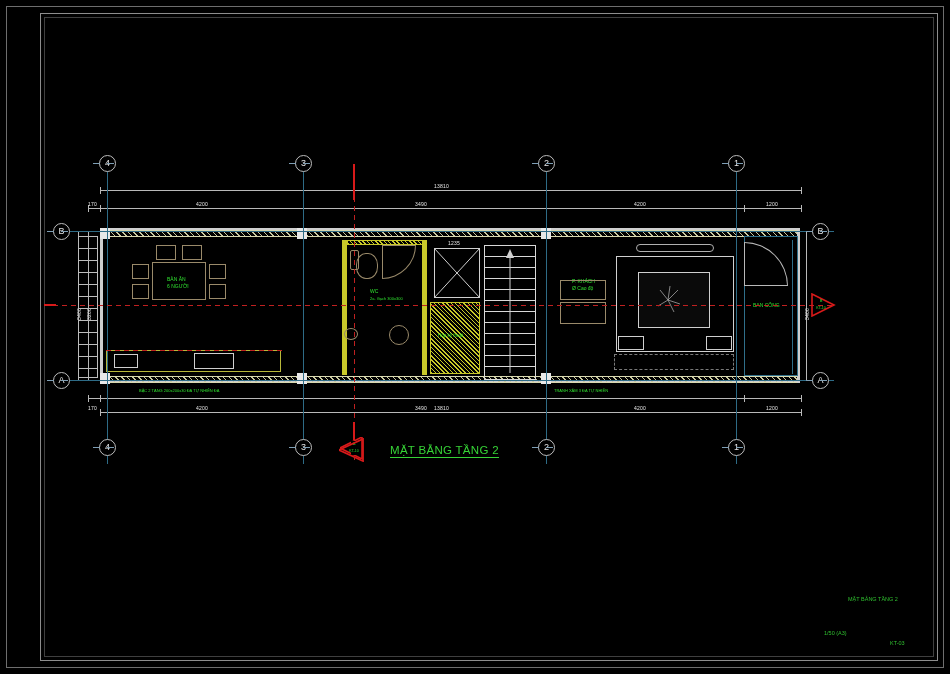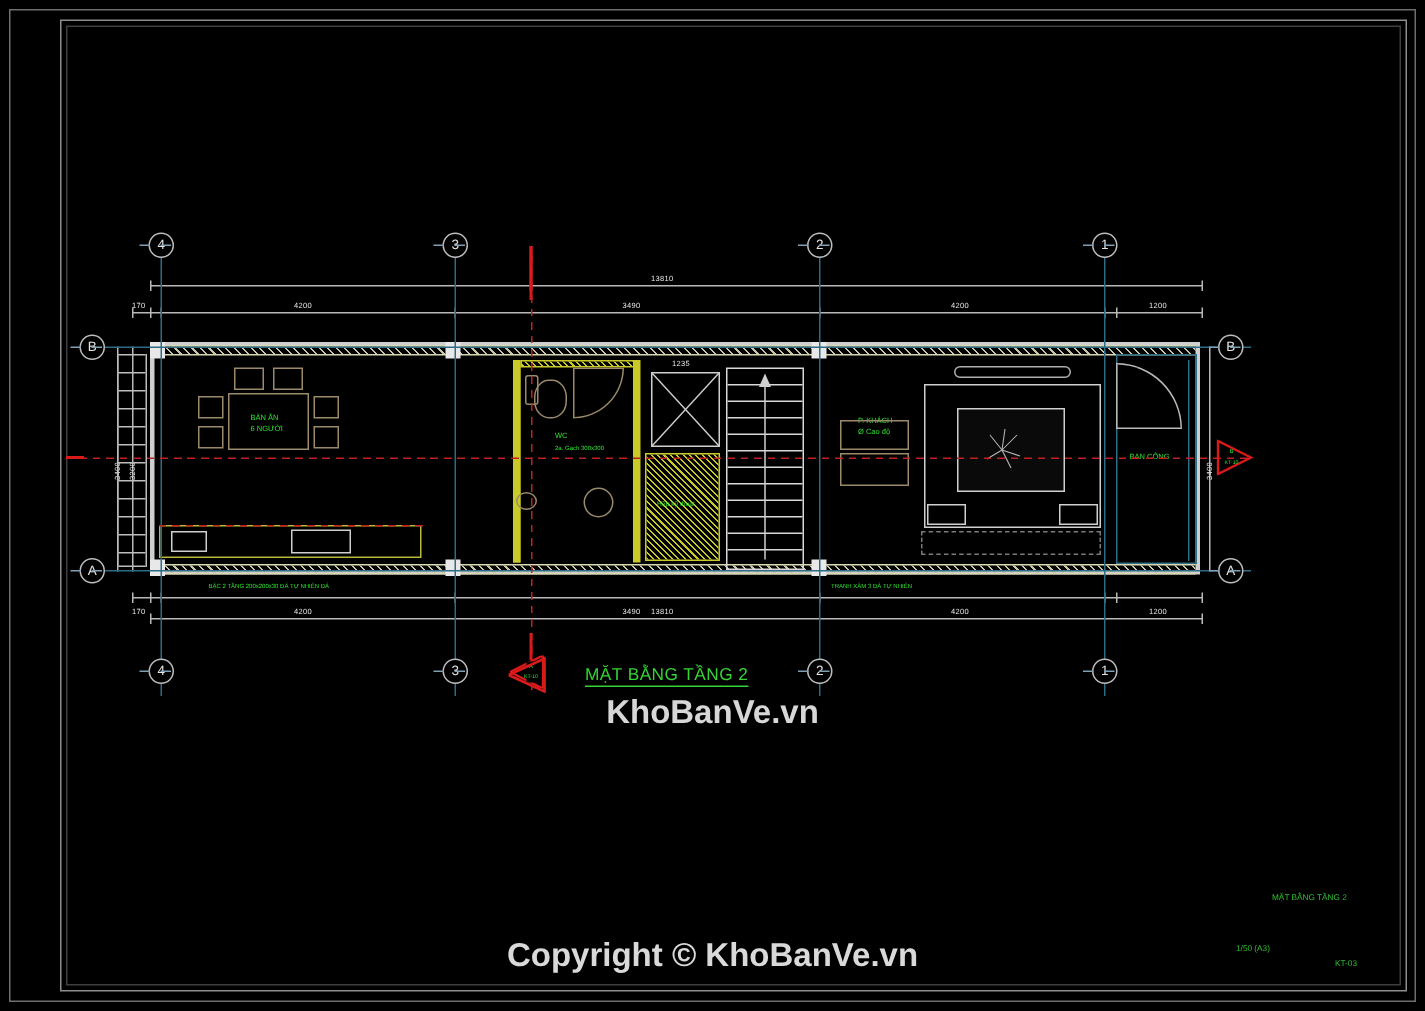--- a/index.html
+++ b/index.html
@@ -482,22 +482,20 @@
     <div class="redsolid-v" style="left:309px; top:14px; height:30px;"></div>
 
     <div class="secmark" style="left:295px; top:288px; width:28px; height:24px;">
       <svg width="28" height="24">
         <polygon points="0,12 24,1 24,23" fill="none" stroke="#d81a1a" stroke-width="1.8"></polygon>
       </svg>
     </div>
     <div class="plan-title" style="left:346px; top:294px;">MẶT BẰNG TẦNG 2</div>
   </div>
 
-  <div class="wm-center" style="top:462px;">KhoBanVe.vn</div>
-  <div class="wm-bottom" style="top:624px;">Copyright © KhoBanVe.vn</div>
 
   <div class="tblock" style="left:820px; top:596px; width:110px; height:52px;">
     <div style="position:absolute; left:28px; top:0px;">MẶT BẰNG TẦNG 2</div>
     <div style="position:absolute; left:4px; top:34px;">1/50 (A3)</div>
     <div style="position:absolute; left:70px; top:44px;">KT-03</div>
   </div>
 
 </div>
 
 </body></html>

